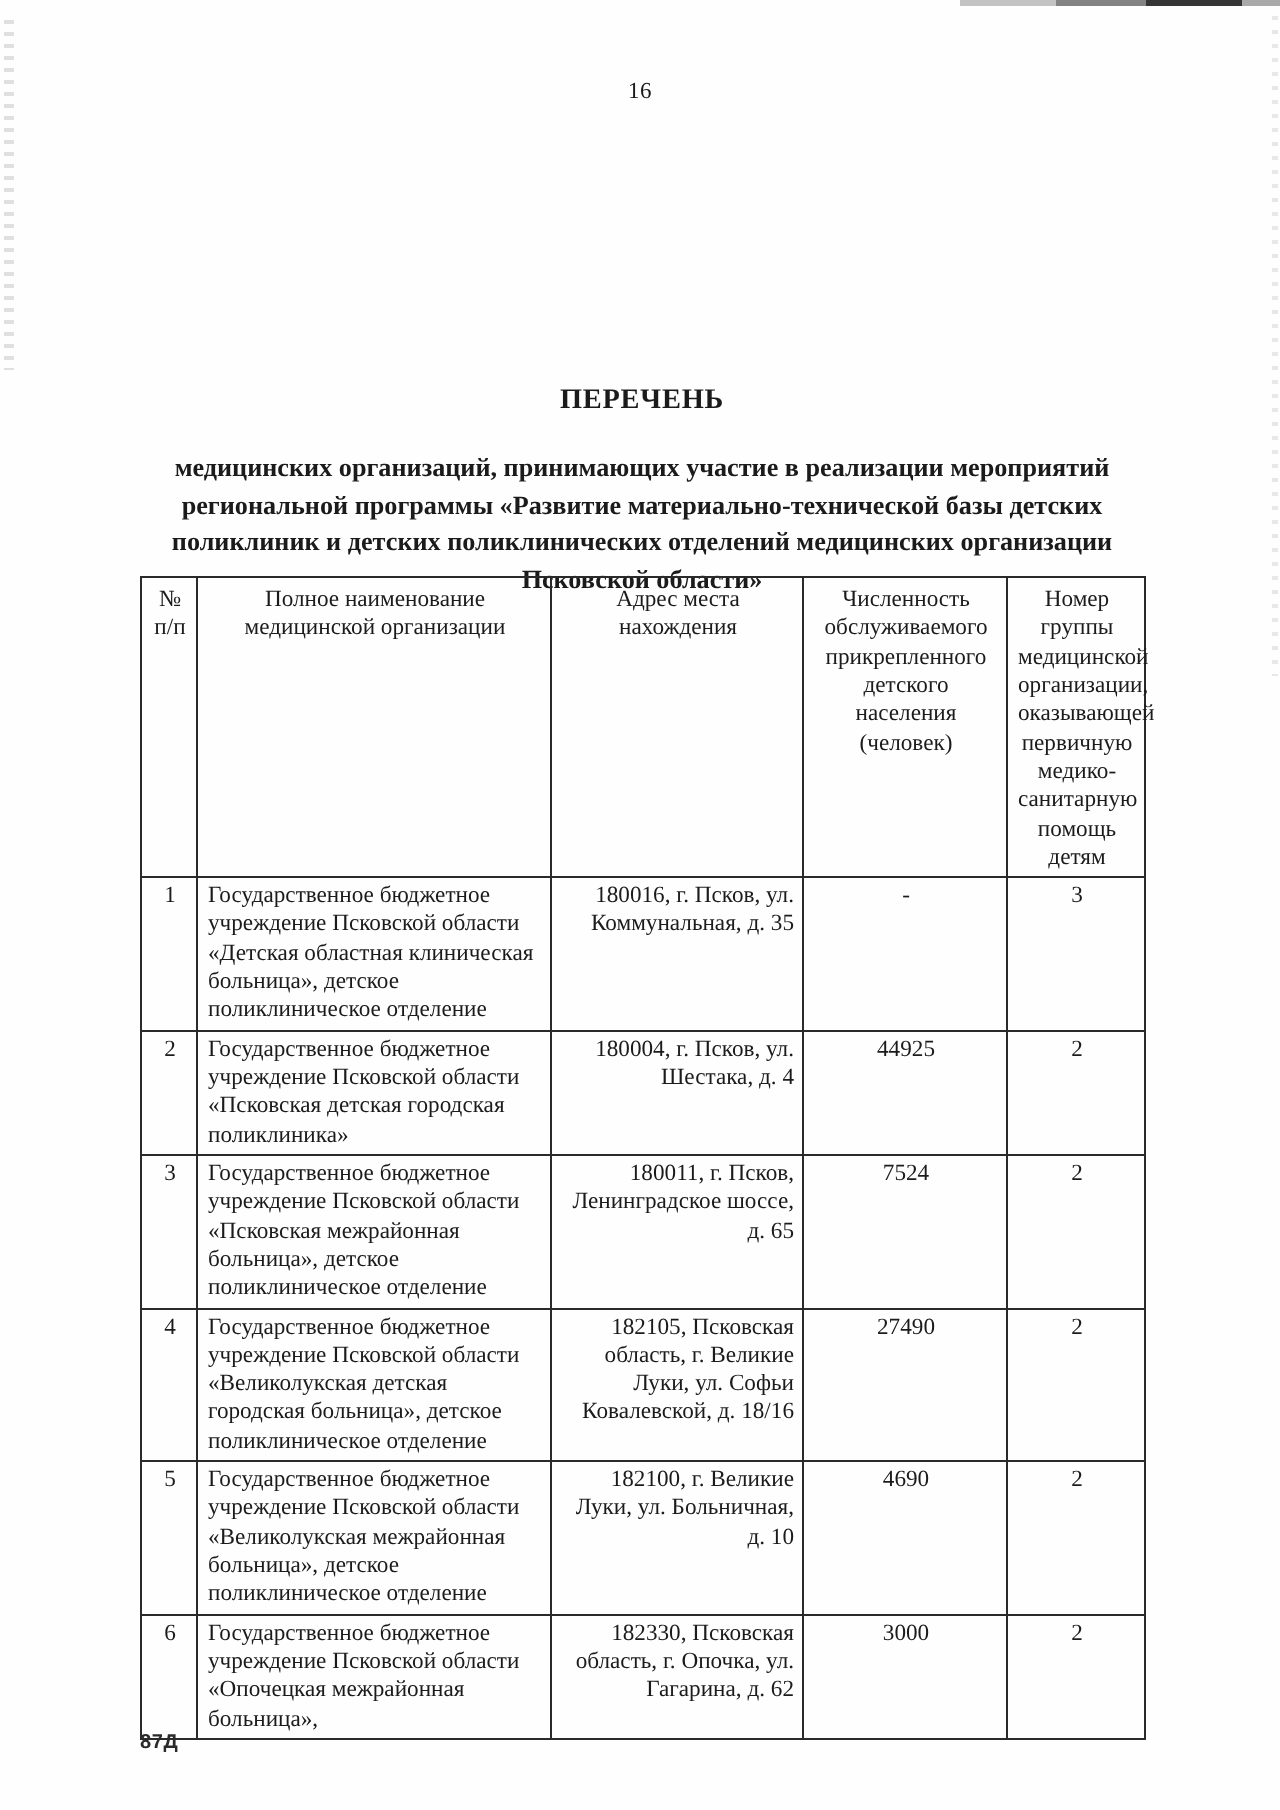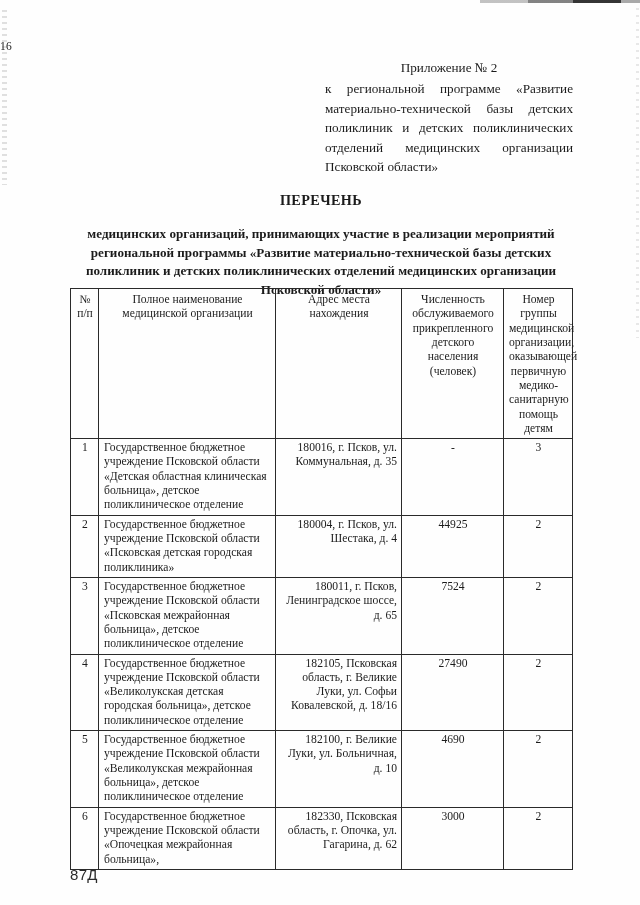--- a/index.html
+++ b/index.html
@@ -59,21 +59,21 @@
       #111 58%, #111 88%,
       #9a9a9a 88%, #9a9a9a 100%);
     opacity: .85;
   }
 
   
   .folio {
     position: absolute;
     left: 0; right: 0;
     top: 40px;
-    text-align: left;
+    text-align: center;
     font-size: 11.5px;
     letter-spacing: .2px;
   }
 
   
   .ref-block {
     position: absolute;
     left: 325px;
     top: 58px;
     width: 248px;
@@ -151,41 +151,37 @@
   td.pop  { text-align: center; }
   td.grp  { text-align: center; }
 
   .cut-row td { border-bottom: 1px solid #2a2a2a; }
 
   .footer-code {
     position: absolute;
     left: 70px;
     top: 866px;
     font-family: "Liberation Sans", "DejaVu Sans", sans-serif;
-    font-size: 15px;
-    font-weight: normal;
+    font-size: 10px;
+    font-weight: bold;
     color: #2b2b2b;
     letter-spacing: .3px;
   }
 </style>
 </head>
 <body>
 
 <div class="page">
 
   <div class="scan-top-bar"></div>
   <div class="scan-edge-left"></div>
   <div class="scan-edge-right"></div>
 
   <div class="folio">16</div>
 
-  <div class="ref-block">
-    <div class="ref-title">Приложение № 2</div>
-    <div class="ref-body">к региональной программе «Развитие материально-технической базы детских поликлиник и детских поликлинических отделений медицинских организации Псковской области»</div>
-  </div>
 
   <div class="doc-heading">
     <div class="h-main">ПЕРЕЧЕНЬ</div>
     <div class="h-sub">медицинских организаций, принимающих участие в реализации мероприятий региональной программы «Развитие материально-технической базы детских поликлиник и детских поликлинических отделений медицинских организации Псковской области»</div>
   </div>
 
   <div class="tbl-wrap">
     <table class="reg">
       <colgroup>
         <col class="c-num">

